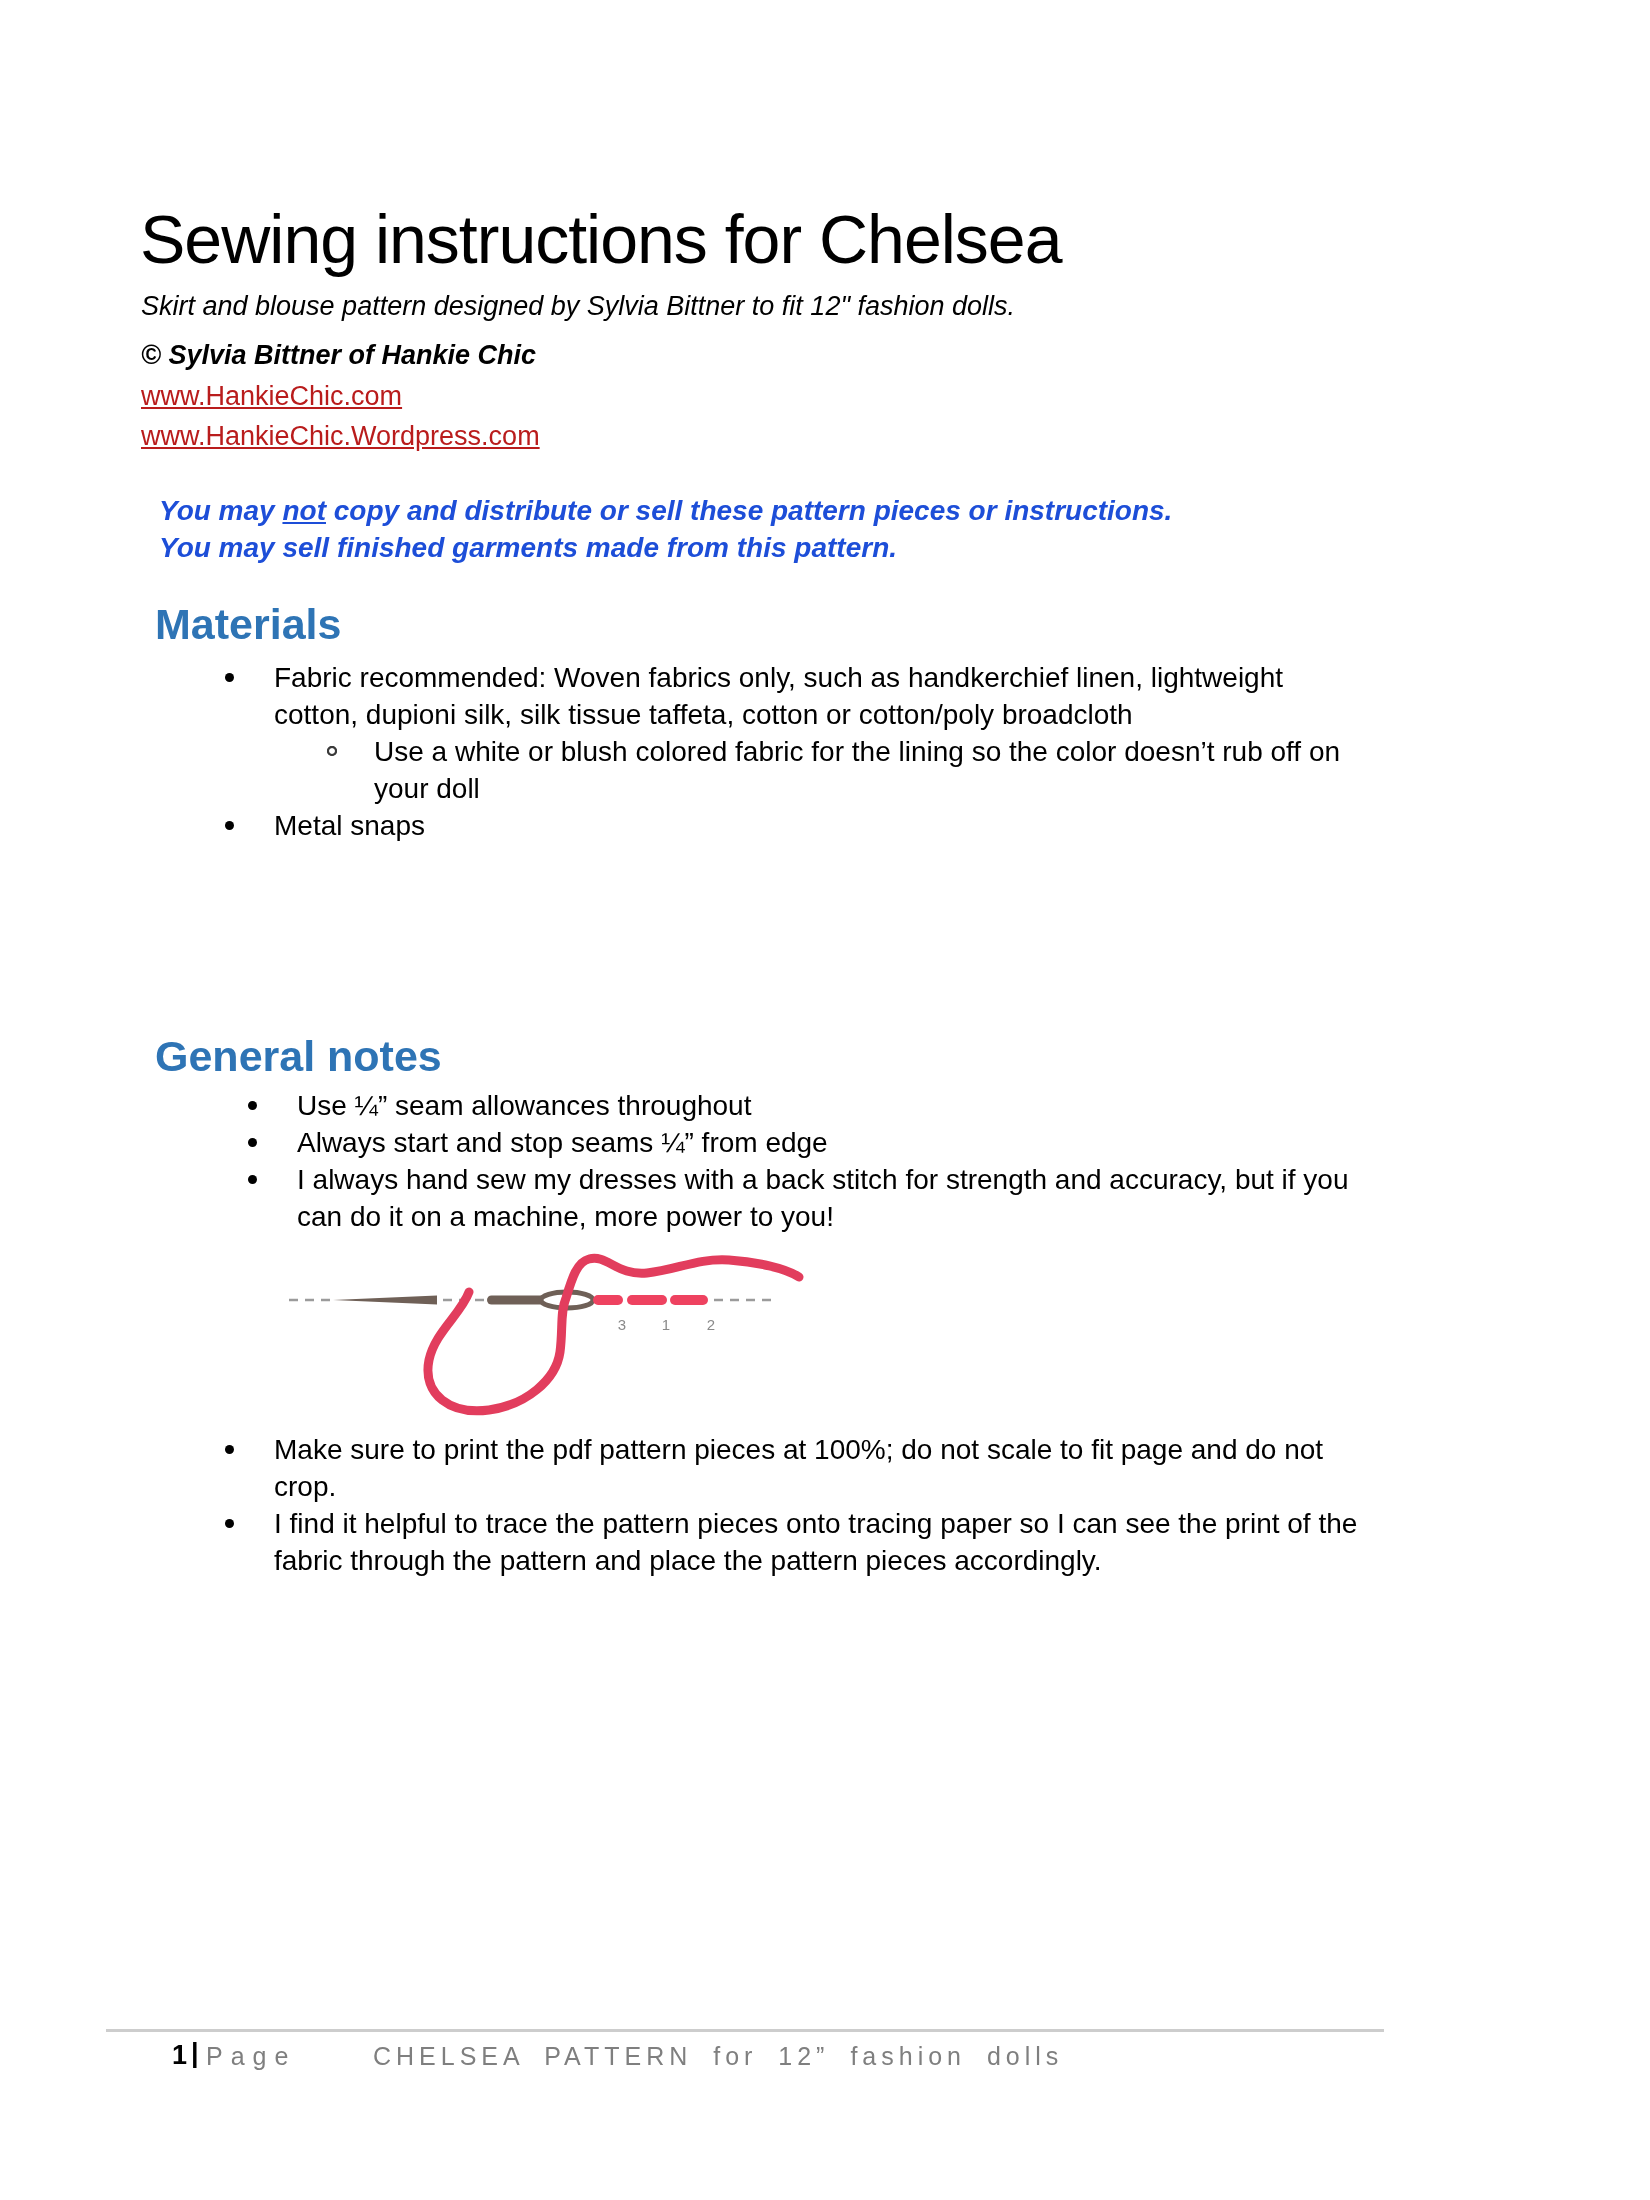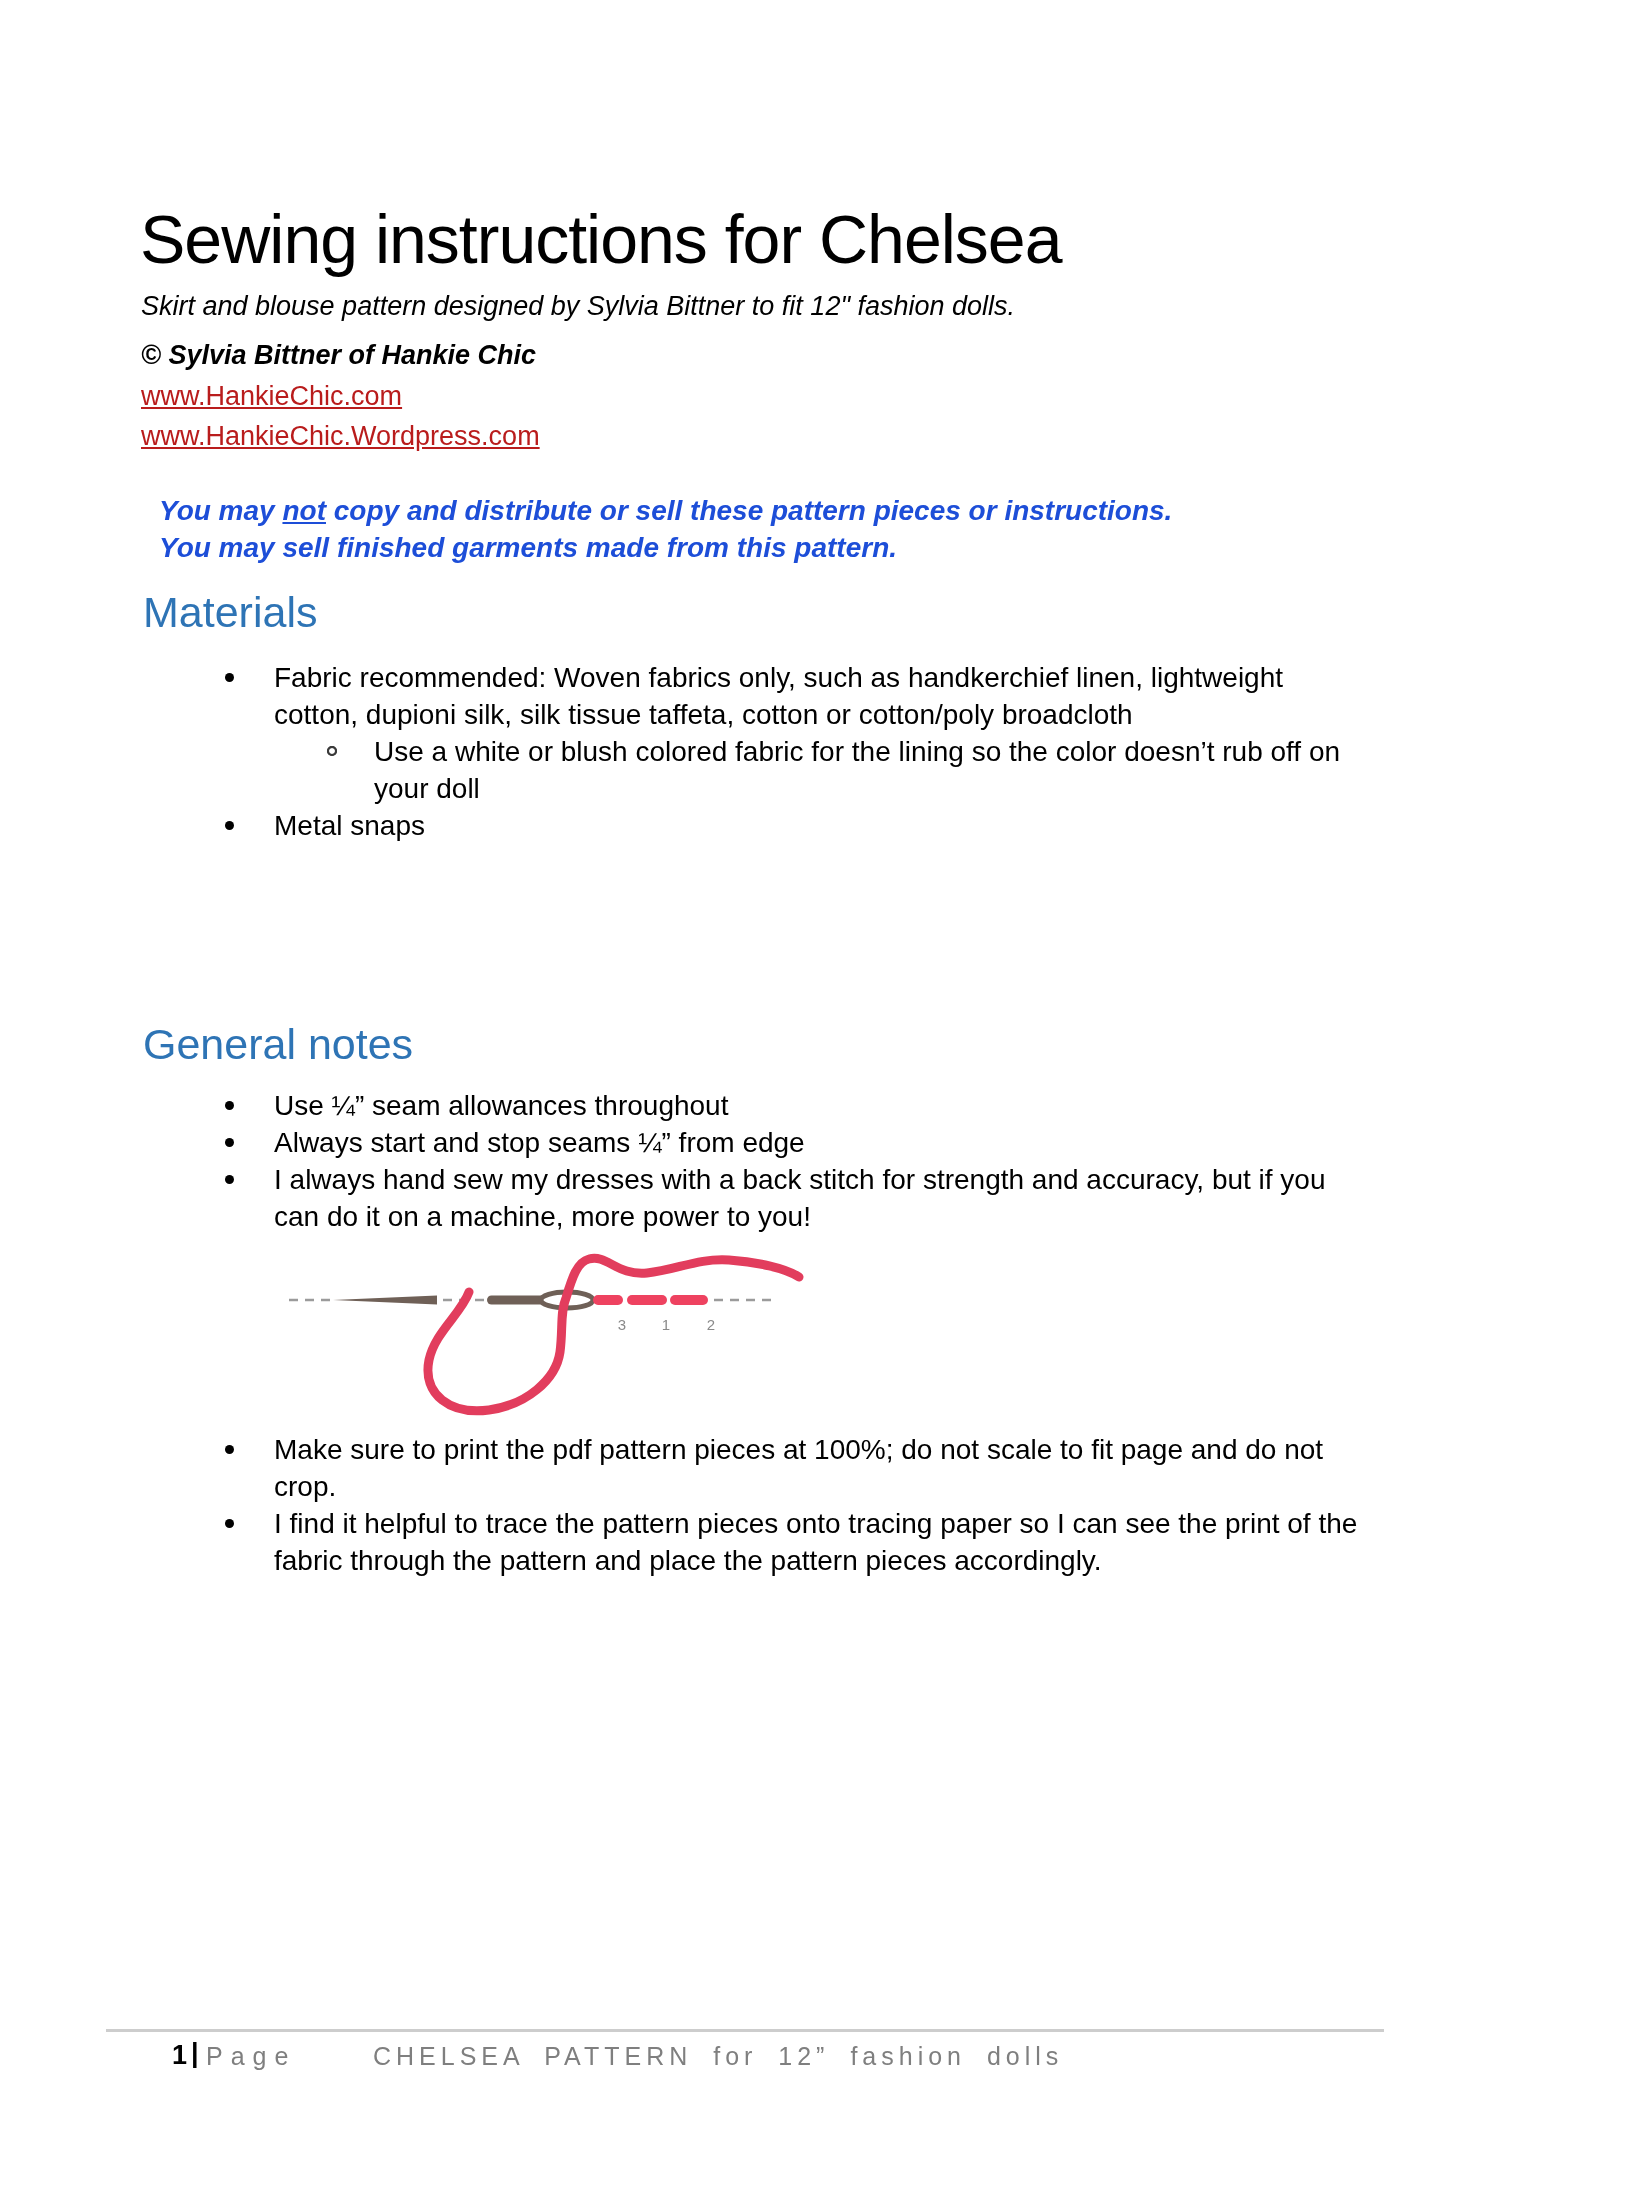--- a/index.html
+++ b/index.html
@@ -35,29 +35,29 @@
 
   .warning{
     left:141px;top:474px;
     font-size:28px;font-weight:bold;font-style:italic;color:#1d4ed8;
     line-height:37px;margin:18px;white-space:nowrap;
   }
   .warning .wline{display:block;}
   .warning .wu{text-decoration:underline;}
 
   .h2{
-    font-size:43px;font-weight:400;color:#2E74B5;
-    margin:0;white-space:nowrap;
+    font-size:43px;font-weight:700;color:#2E74B5;
+    margin:12px;white-space:nowrap;
   }
   .h-materials{left:143px;top:588px;}
   .h-general{left:143px;top:1020px;}
 
   .list{left:0;top:0;width:1623px;}
   .list-materials{top:659px;}
-  .list-general-1{top:1087px;}
+  .list-general-1{top:1087px;padding-left:23px;}
   .list-general-2{top:1431px;}
   .li{position:relative;}
   .li .t{
     display:block;font-size:28px;line-height:37px;
     white-space:pre-wrap;
   }
   .t.lvl1{margin-left:274px;}
   .t.lvl2{margin-left:374px;}
   .dot{
     position:absolute;left:225px;top:14px;

